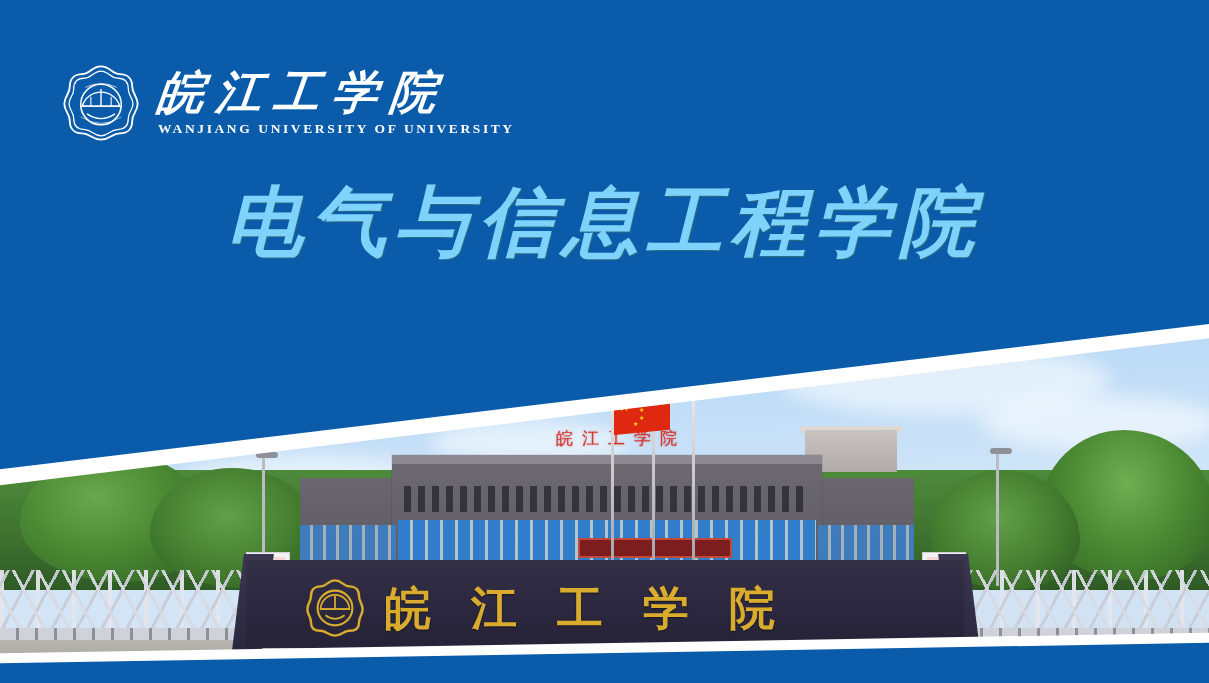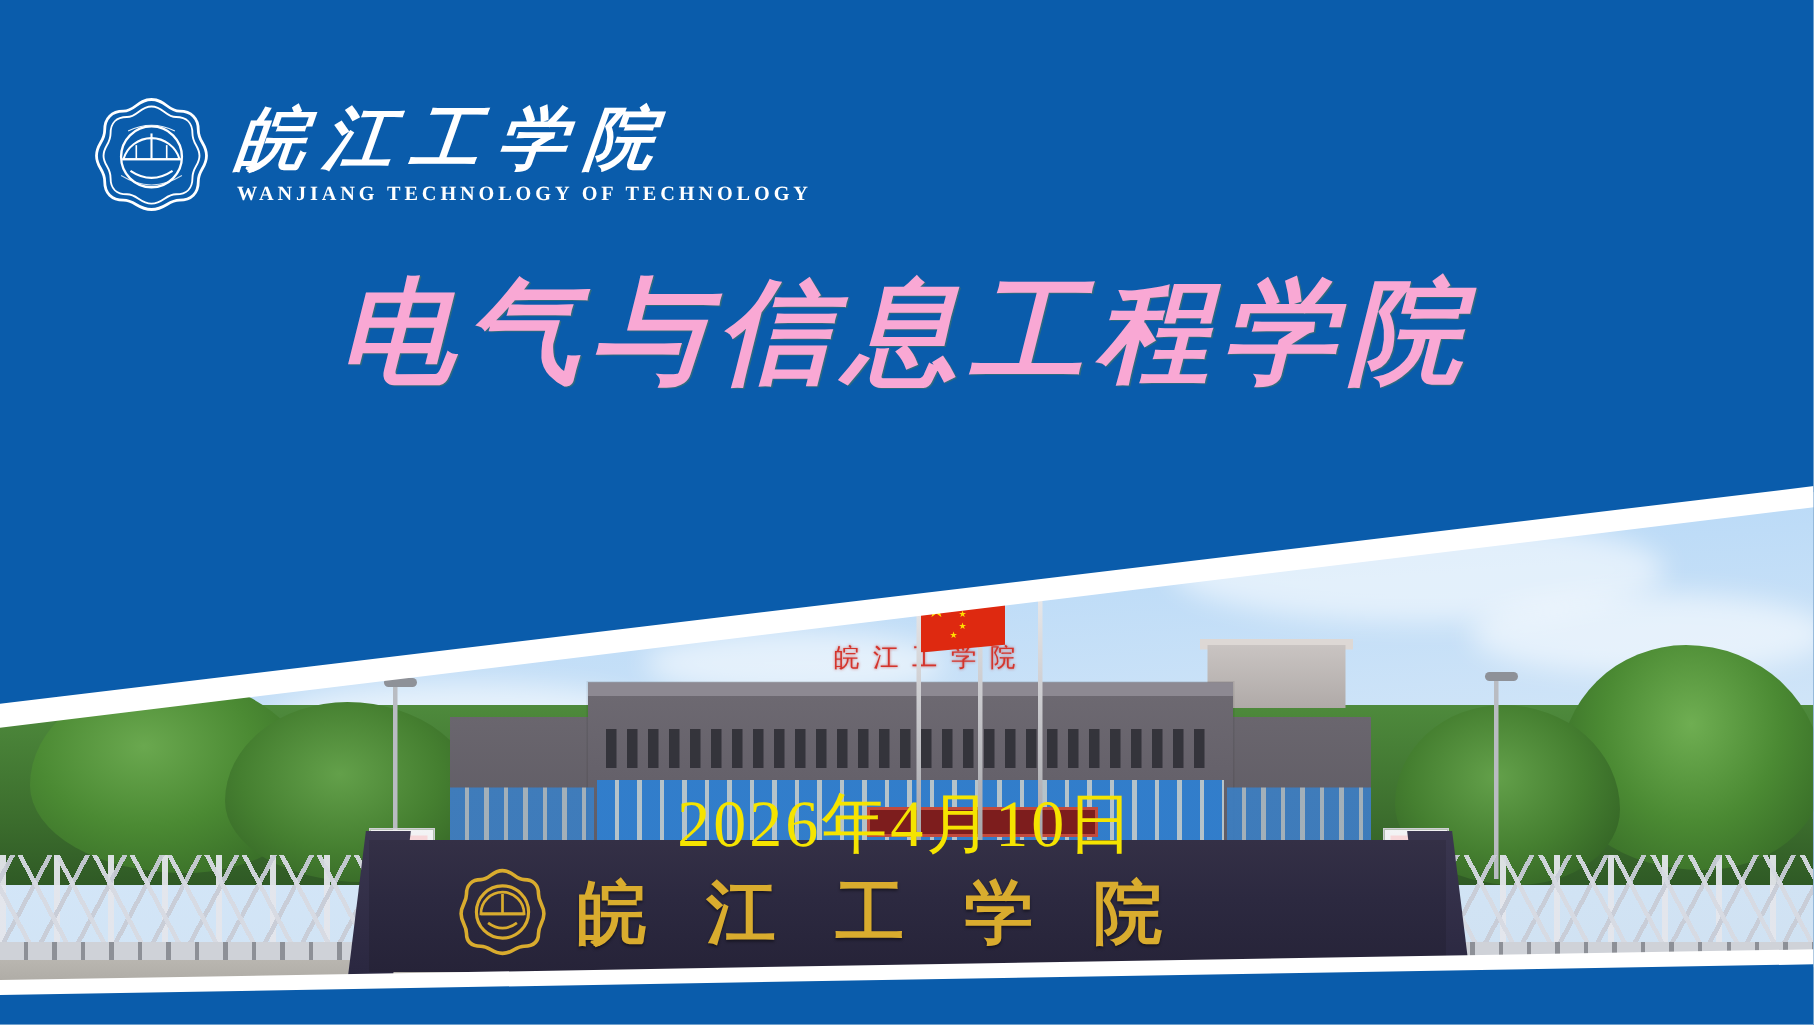--- a/index.html
+++ b/index.html
@@ -222,21 +222,21 @@
     font-family:"Liberation Serif","DejaVu Serif",serif;
     font-weight:bold;white-space:nowrap;margin-top:2px;
   }
 
   
   .title-wrap{
     position:absolute;left:0;top:176px;width:1209px;
     text-align:center;z-index:6;
   }
   .title-line{
-    color:#f9a8d4;
+    color:#7dd3fc;
     font-family:"Liberation Serif","DejaVu Serif",serif;
     font-weight:bold;font-style:italic;
     font-size:76px;line-height:92px;
     letter-spacing:8px;
     white-space:nowrap;
     text-shadow:1px 1px 0 rgba(150,150,0,.25);
   }
   .title-line.l2{font-size:80px;letter-spacing:6px;}
 
   
@@ -375,23 +375,22 @@
         <line x1="50" y1="32" x2="50" y2="54" stroke="#ffffff" stroke-width="1.8"></line>
         <line x1="37" y1="42" x2="37" y2="54" stroke="#ffffff" stroke-width="1.4"></line>
         <line x1="63" y1="42" x2="63" y2="54" stroke="#ffffff" stroke-width="1.4"></line>
         <path d="M32 64 Q50 76 68 64" fill="none" stroke="#ffffff" stroke-width="1.8"></path>
         <path d="M30 30 Q50 20 70 30" fill="none" stroke="#ffffff" stroke-width="1" opacity=".9"></path>
         <path d="M24 68 Q50 84 76 68" fill="none" stroke="#ffffff" stroke-width=".9" opacity=".8"></path>
       </svg>
     </div>
     <div class="logo-wordmark">
       <div class="logo-cn">皖江工学院</div>
-      <div class="logo-en">WANJIANG TECHNOLOGY OF TECHNOLOGY</div>
+      <div class="logo-en">WANJIANG UNIVERSITY OF UNIVERSITY</div>
     </div>
   </div>
 
   <div class="title-wrap">
     <div class="title-line l1">电气与信息工程学院</div>
   </div>
 
-  <div class="date">2026年4月10日</div>
 
 </div>
 
 </body></html>

